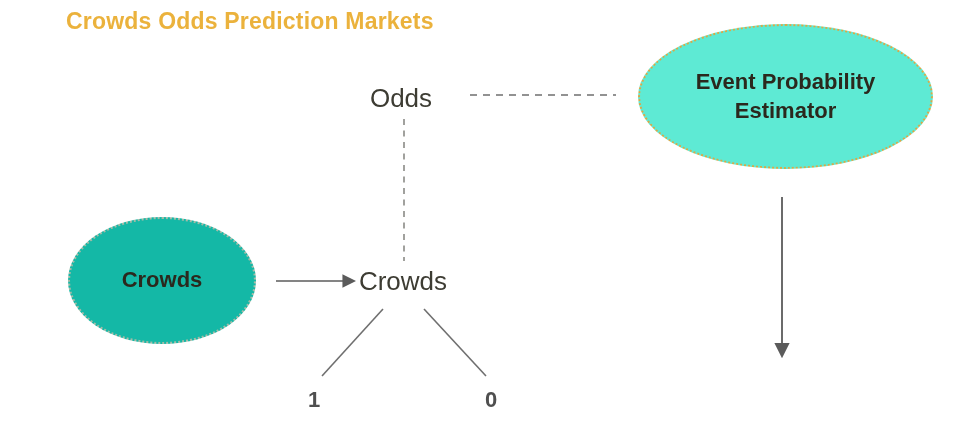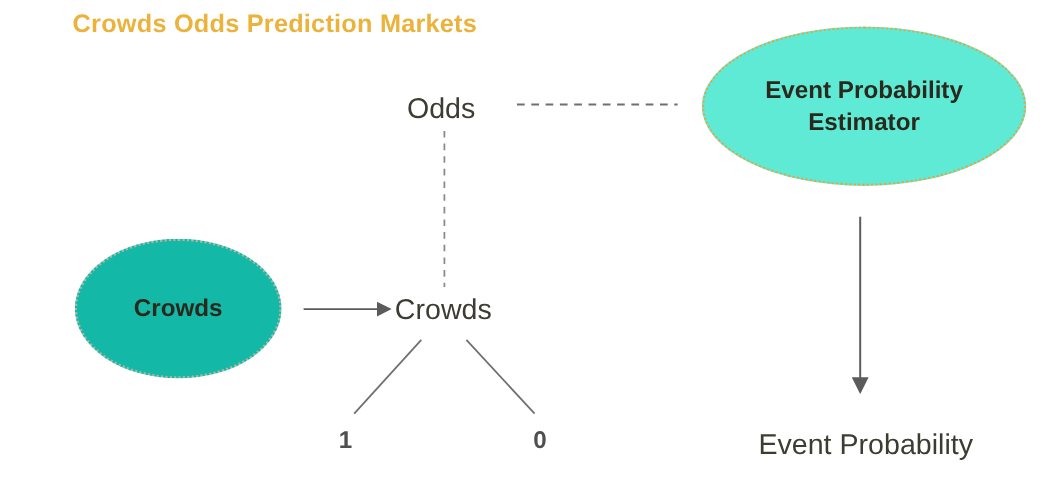--- a/index.html
+++ b/index.html
@@ -114,15 +114,14 @@
   </div>
 
   <div class="text-node odds-label">Odds</div>
 
   <div class="text-node stake-label">Crowds</div>
 
   <div class="text-node outcome-label one-label">1</div>
 
   <div class="text-node outcome-label zero-label">0</div>
 
-  <div class="text-node event-probability-label">Event Probability</div>
 
 </div>
 
 </body></html>

